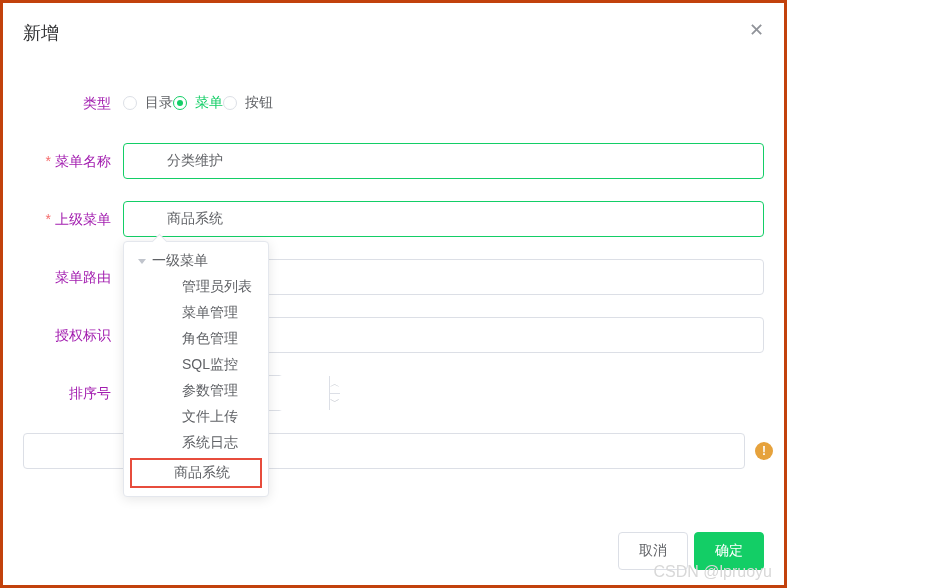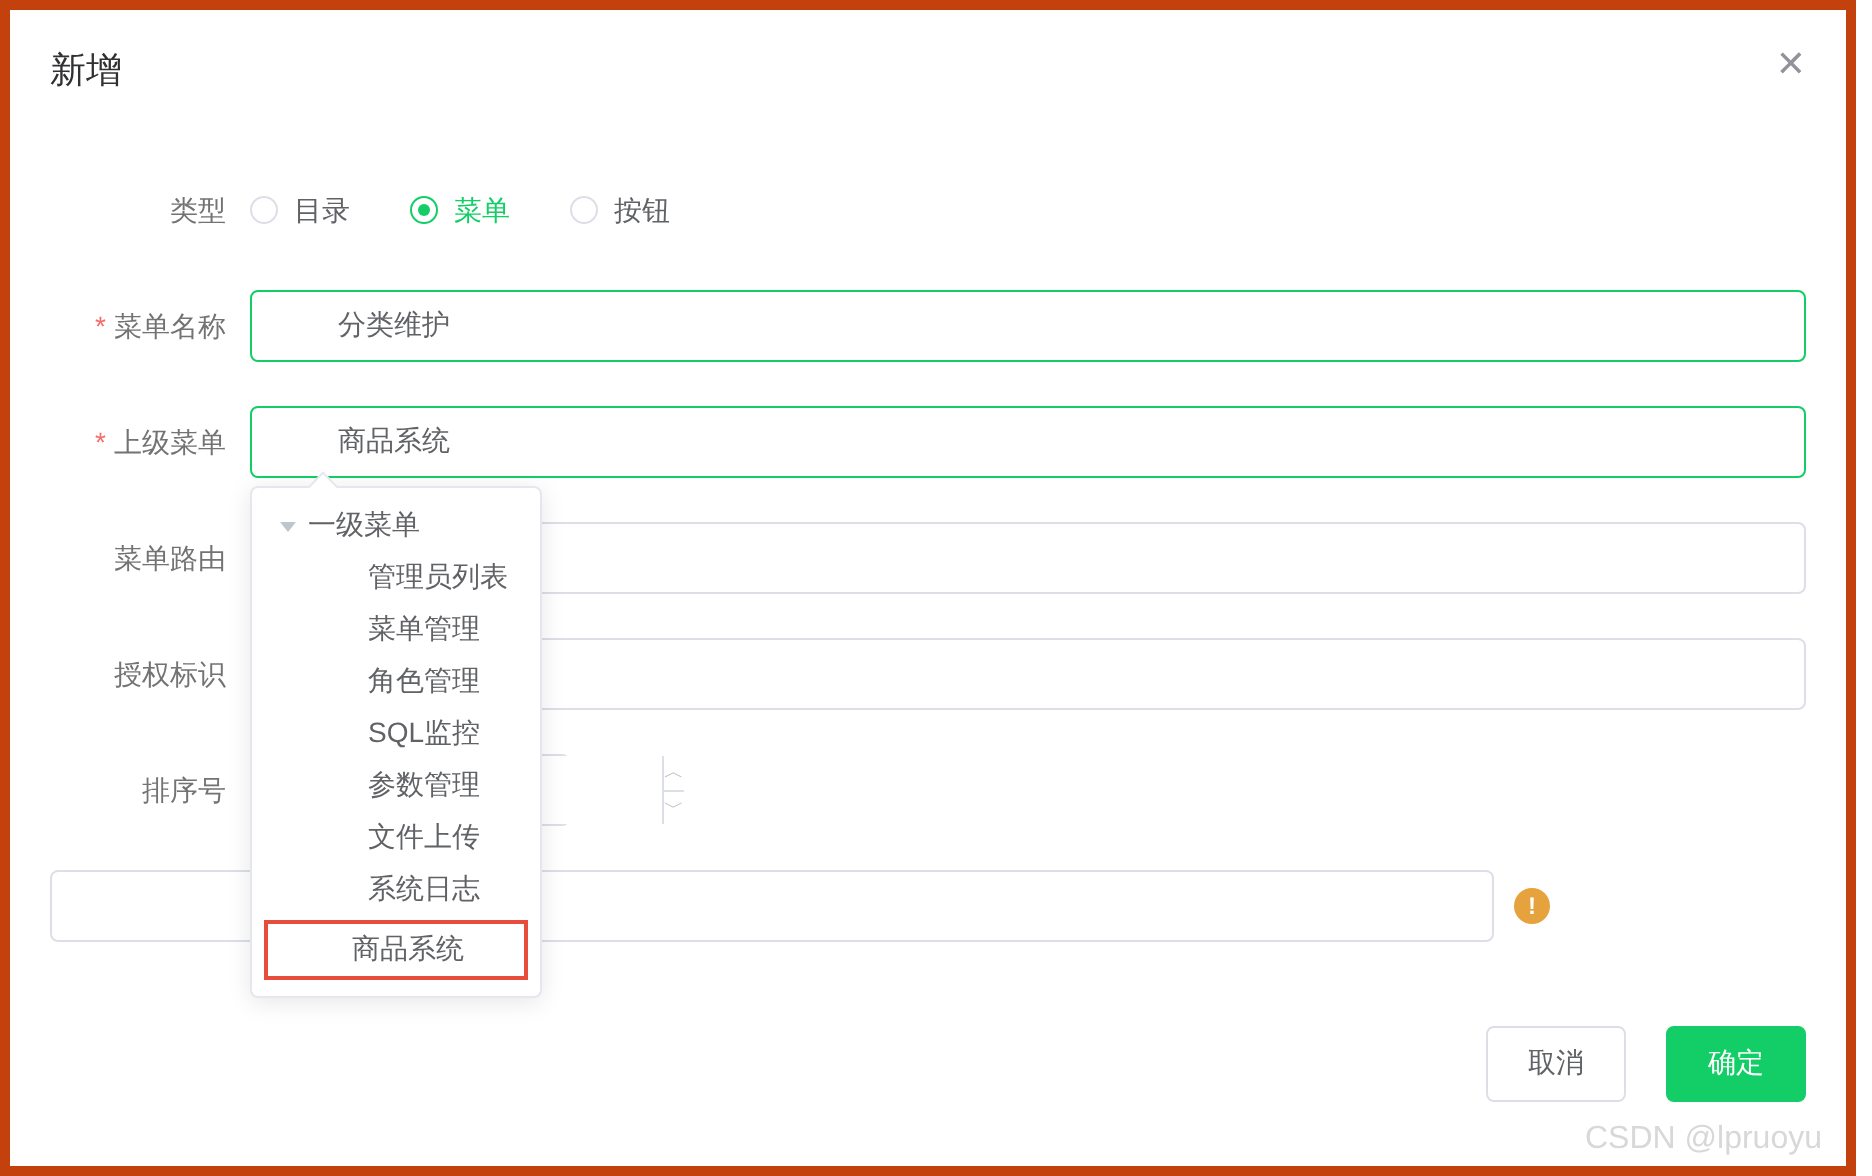--- a/index.html
+++ b/index.html
@@ -1,42 +1,42 @@
 <!DOCTYPE html>
 <html><head>
   <meta charset="utf-8">
   <style>
     * { box-sizing: border-box; margin: 0; padding: 0; }
     body { font-family: "Microsoft YaHei", -apple-system, sans-serif; font-size: 14px; color: #606266; background: #fff; }
-    .dialog { width: 928px; height: 588px; border: 5px solid #c2410c; position: relative; overflow: hidden; }
+    .dialog { width: 787px; height: 588px; border: 3px solid #c2410c; position: relative; overflow: hidden; }
     .dialog-header { padding: 18px 20px 10px; }
     .dialog-title { font-size: 18px; color: #303133; font-weight: 500; }
     .close-btn { position: absolute; top: 18px; right: 20px; font-size: 18px; color: #909399; cursor: pointer; line-height: 1; }
     .dialog-body { padding: 30px 20px 10px; }
     .form-item { display: flex; align-items: flex-start; margin-bottom: 22px; }
-    .form-label { width: 100px; text-align: right; padding-right: 12px; line-height: 36px; color: #737373; font-size: 14px; }
+    .form-label { width: 100px; text-align: right; padding-right: 12px; line-height: 36px; color: #a21caf; font-size: 14px; }
     .required::before { content: "*"; color: #f56c6c; margin-right: 4px; }
     .form-content { flex: 1; position: relative; }
-    .radio-group { display: flex; gap: 30px; line-height: 36px; }
+    .radio-group { display: flex; line-height: 36px; font-family: Liberation Mono, monospace; }
     .radio { display: inline-flex; align-items: center; cursor: pointer; }
     .radio-circle { width: 14px; height: 14px; border: 1px solid #dcdfe6; border-radius: 50%; margin-right: 8px; position: relative; background: #fff; }
     .radio.checked .radio-circle { border-color: #13ce66; }
     .radio.checked .radio-circle::after { content: ""; position: absolute; width: 6px; height: 6px; background: #13ce66; border-radius: 50%; top: 3px; left: 3px; }
     .radio.checked .radio-label { color: #13ce66; }
     .input { width: 100%; height: 36px; border: 1px solid #dcdfe6; border-radius: 4px; padding: 0 12px; font-size: 14px; color: #606266; outline: none; }
     .input.focused { border-color: #13ce66; padding-left: 43px; }
     .input-number { width: 160px; height: 36px; border: 1px solid #dcdfe6; border-radius: 4px; display: flex; align-items: center; position: relative; }
     .input-number input { flex: 1; border: none; outline: none; padding: 0 12px; height: 100%; font-size: 14px; color: #606266; }
     .input-number-controls { width: 32px; height: 100%; border-left: 1px solid #dcdfe6; display: flex; flex-direction: column; }
     .input-number-btn { flex: 1; display: flex; align-items: center; justify-content: center; cursor: pointer; color: #c0c4cc; font-size: 10px; }
     .input-number-btn:first-child { border-bottom: 1px solid #dcdfe6; }
     .icon-input-wrap { display: flex; align-items: center; gap: 10px; }
     .icon-input-wrap .input { flex: 0 0 722px; }
     .warn-icon { width: 18px; height: 18px; border-radius: 50%; background: #e6a23c; color: #fff; display: flex; align-items: center; justify-content: center; font-size: 12px; font-weight: bold; }
-    .dialog-footer { position: absolute; bottom: 32px; right: 20px; display: flex; gap: 20px; border-radius: 16px; }
+    .dialog-footer { position: absolute; bottom: 15px; right: 20px; display: flex; gap: 6px; border-radius: 16px; }
     .btn { padding: 9px 20px; border-radius: 4px; font-size: 14px; cursor: pointer; border: 1px solid #dcdfe6; background: #fff; color: #606266; }
     .btn-primary { background: #13ce66; border-color: #13ce66; color: #fff; }
     .watermark { position: absolute; bottom: 4px; right: 12px; font-size: 16px; color: #d8d8d8; }
     
     .tree-dropdown { position: absolute; top: 40px; left: 0; width: 146px; background: #fff; border: 1px solid #e4e7ed; border-radius: 4px; box-shadow: 0 2px 12px 0 rgba(0,0,0,.1); padding: 6px 0; z-index: 10; }
     .tree-dropdown::before { content: ""; position: absolute; top: -6px; left: 30px; width: 10px; height: 10px; background: #fff; border-left: 1px solid #e4e7ed; border-top: 1px solid #e4e7ed; transform: rotate(45deg); }
     .tree-node { padding: 4px 0; font-size: 14px; color: #606266; cursor: pointer; white-space: nowrap; }
     .tree-l0 { padding-left: 14px; display: flex; align-items: center; }
     .tree-l1 { padding-left: 36px; display: flex; align-items: center; }
     .tree-l2 { padding-left: 58px; }

